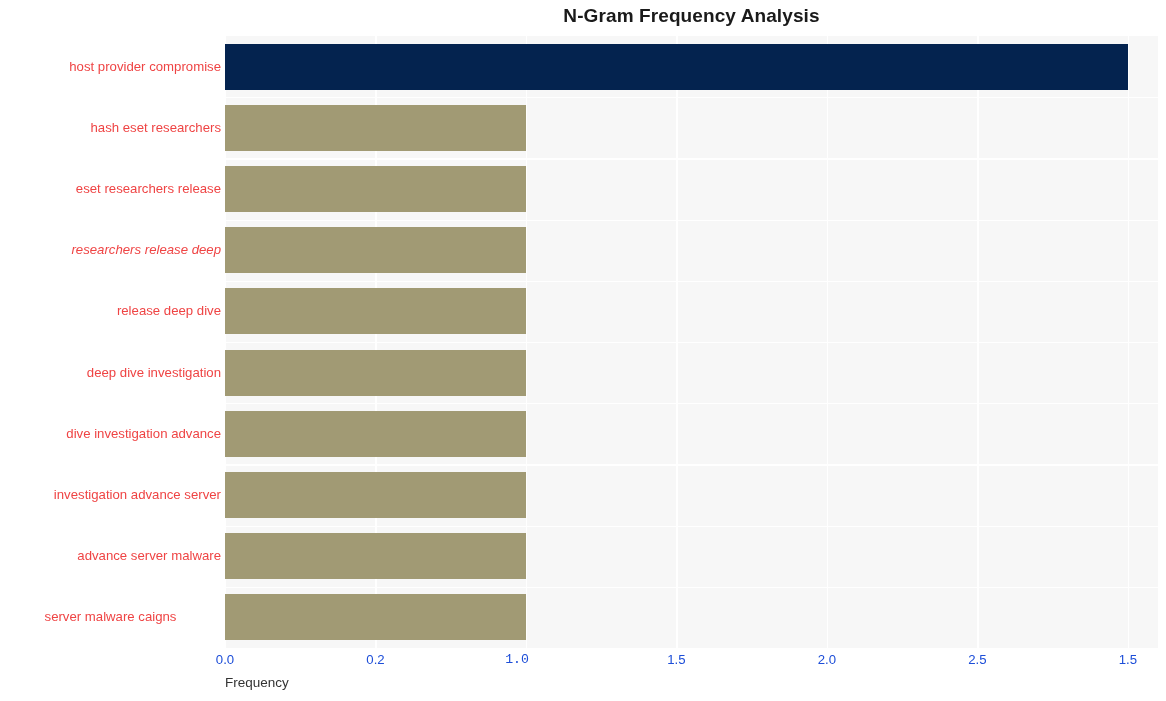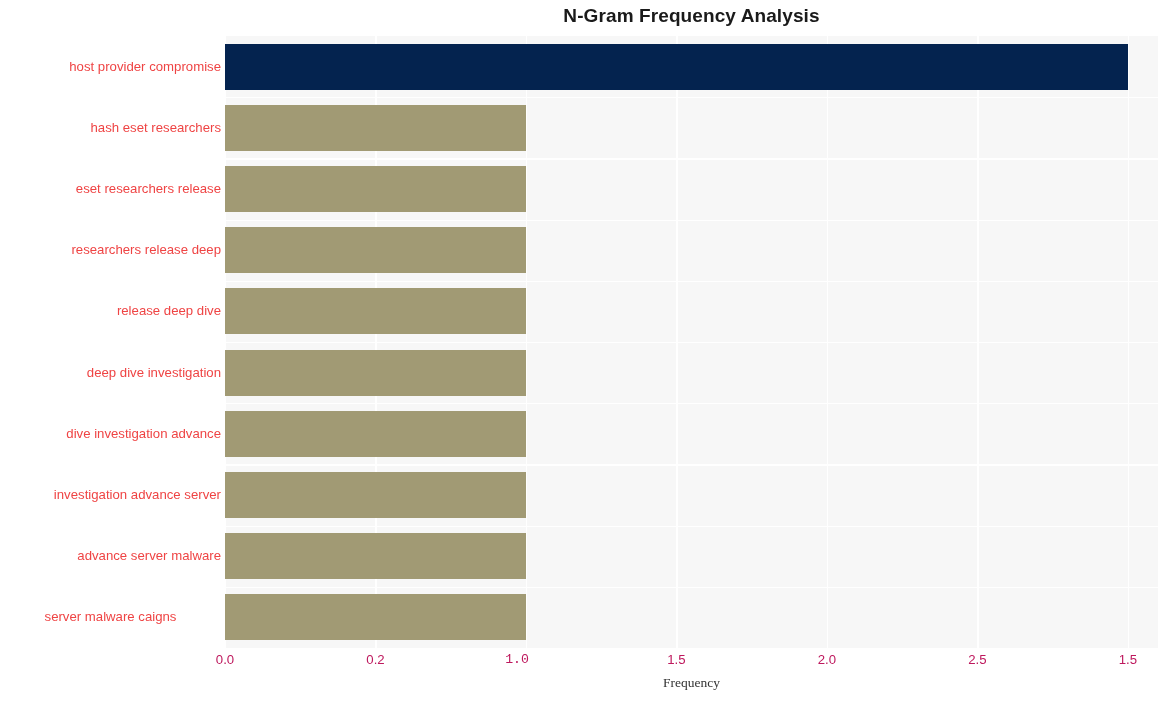--- a/index.html
+++ b/index.html
@@ -85,45 +85,43 @@
     width: 1166px;
     height: 20px;
   }
   .x-tick {
     position: absolute;
     top: 0;
     width: 60px;
     margin-left: -30px;
     text-align: center;
     font-size: 13.2px;
-    color: #be185d;
+    color: #1d4ed8;
   }
   #x-axis-label {
     position: absolute;
     left: 225px;
     top: 675px;
     width: 933px;
-    text-align: center;
     font-size: 13.5px;
     color: #333333;
-    font-family: Liberation Serif, serif;
   }
 </style>
 </head>
 <body>
 
 <div id="figure">
 
   <div id="chart-title">N-Gram Frequency Analysis</div>
 
   <div id="y-labels">
       <div class="y-label" style="top: 23.6px;">host provider compromise</div>
       <div class="y-label" style="top: 84.8px;">hash eset researchers</div>
       <div class="y-label" style="top: 146px; margin-left: 30px;">eset researchers release</div>
-      <div class="y-label" style="top: 207.2px;">researchers release deep</div>
+      <div class="y-label" style="top: 207.2px; font-style: italic;">researchers release deep</div>
       <div class="y-label" style="top: 268.4px;">release deep dive</div>
       <div class="y-label" style="top: 329.6px;">deep dive investigation</div>
       <div class="y-label" style="top: 390.8px;">dive investigation advance</div>
       <div class="y-label" style="top: 452px; margin-left: 44px;">investigation advance server</div>
       <div class="y-label" style="top: 513.2px;">advance server malware</div>
       <div class="y-label" style="top: 574.4px; text-align: center;">server malware caigns</div>
     </div>
 
   <div id="plot-area">
       <div class="vgrid" style="left: 0px;"></div>

